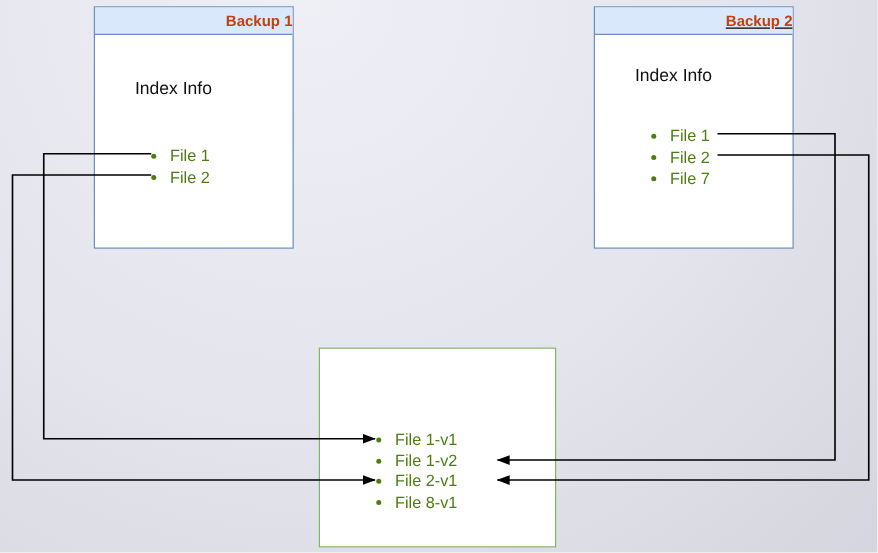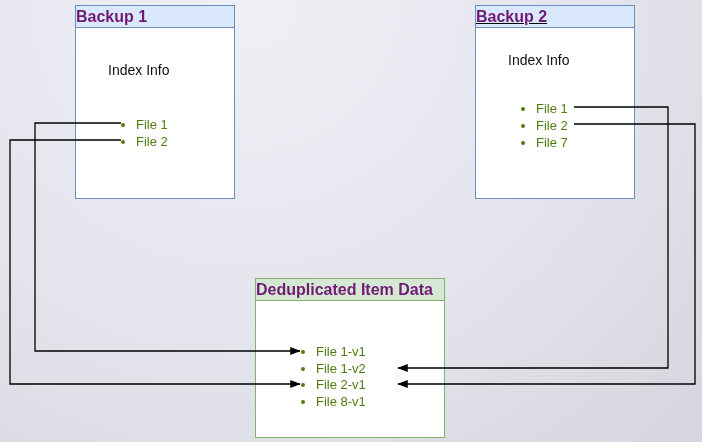--- a/index.html
+++ b/index.html
@@ -17,24 +17,24 @@
   .box {
     position: absolute;
     background: #ffffff;
     box-sizing: border-box;
   }
   .box.blue  { border: 1px solid #6c8ebf; }
   .box.green { border: 1px solid #82b366; }
   .box-header {
     height: 22px;
     line-height: 22px;
-    text-align: left;
-    font-size: 16px;
+    text-align: right;
+    font-size: 12px;
     font-weight: bold;
-    color: #701a75;
+    color: #c2410c;
     box-sizing: border-box;
   }
   .blue .box-header  { background: #dae8fc; border-bottom: 1px solid #6c8ebf; }
   .green .box-header { background: #d5e8d4; border-bottom: 1px solid #82b366; }
 
   #backup1 { left: 75px;  top: 5px;   width: 160px; height: 194px; }
   #backup2 { left: 475px; top: 5px;   width: 160px; height: 194px; text-decoration: underline; }
   #dedup   { left: 255px; top: 278px; width: 190px; height: 160px; }
 
   .index-info {
@@ -83,21 +83,20 @@
     <div class="box-header">Backup 2</div>
     <div class="index-info">Index Info</div>
     <ul class="file-list">
       <li>File 1</li>
       <li>File 2</li>
       <li>File 7</li>
     </ul>
   </div>
 
   <div class="box green" id="dedup">
-    <div class="box-header">Deduplicated Item Data</div>
     <ul class="file-list">
       <li>File 1-v1</li>
       <li>File 1-v2</li>
       <li>File 2-v1</li>
       <li>File 8-v1</li>
     </ul>
   </div>
 
   <svg class="connectors" width="702" height="442" viewBox="0 0 702 442">
     <defs>

